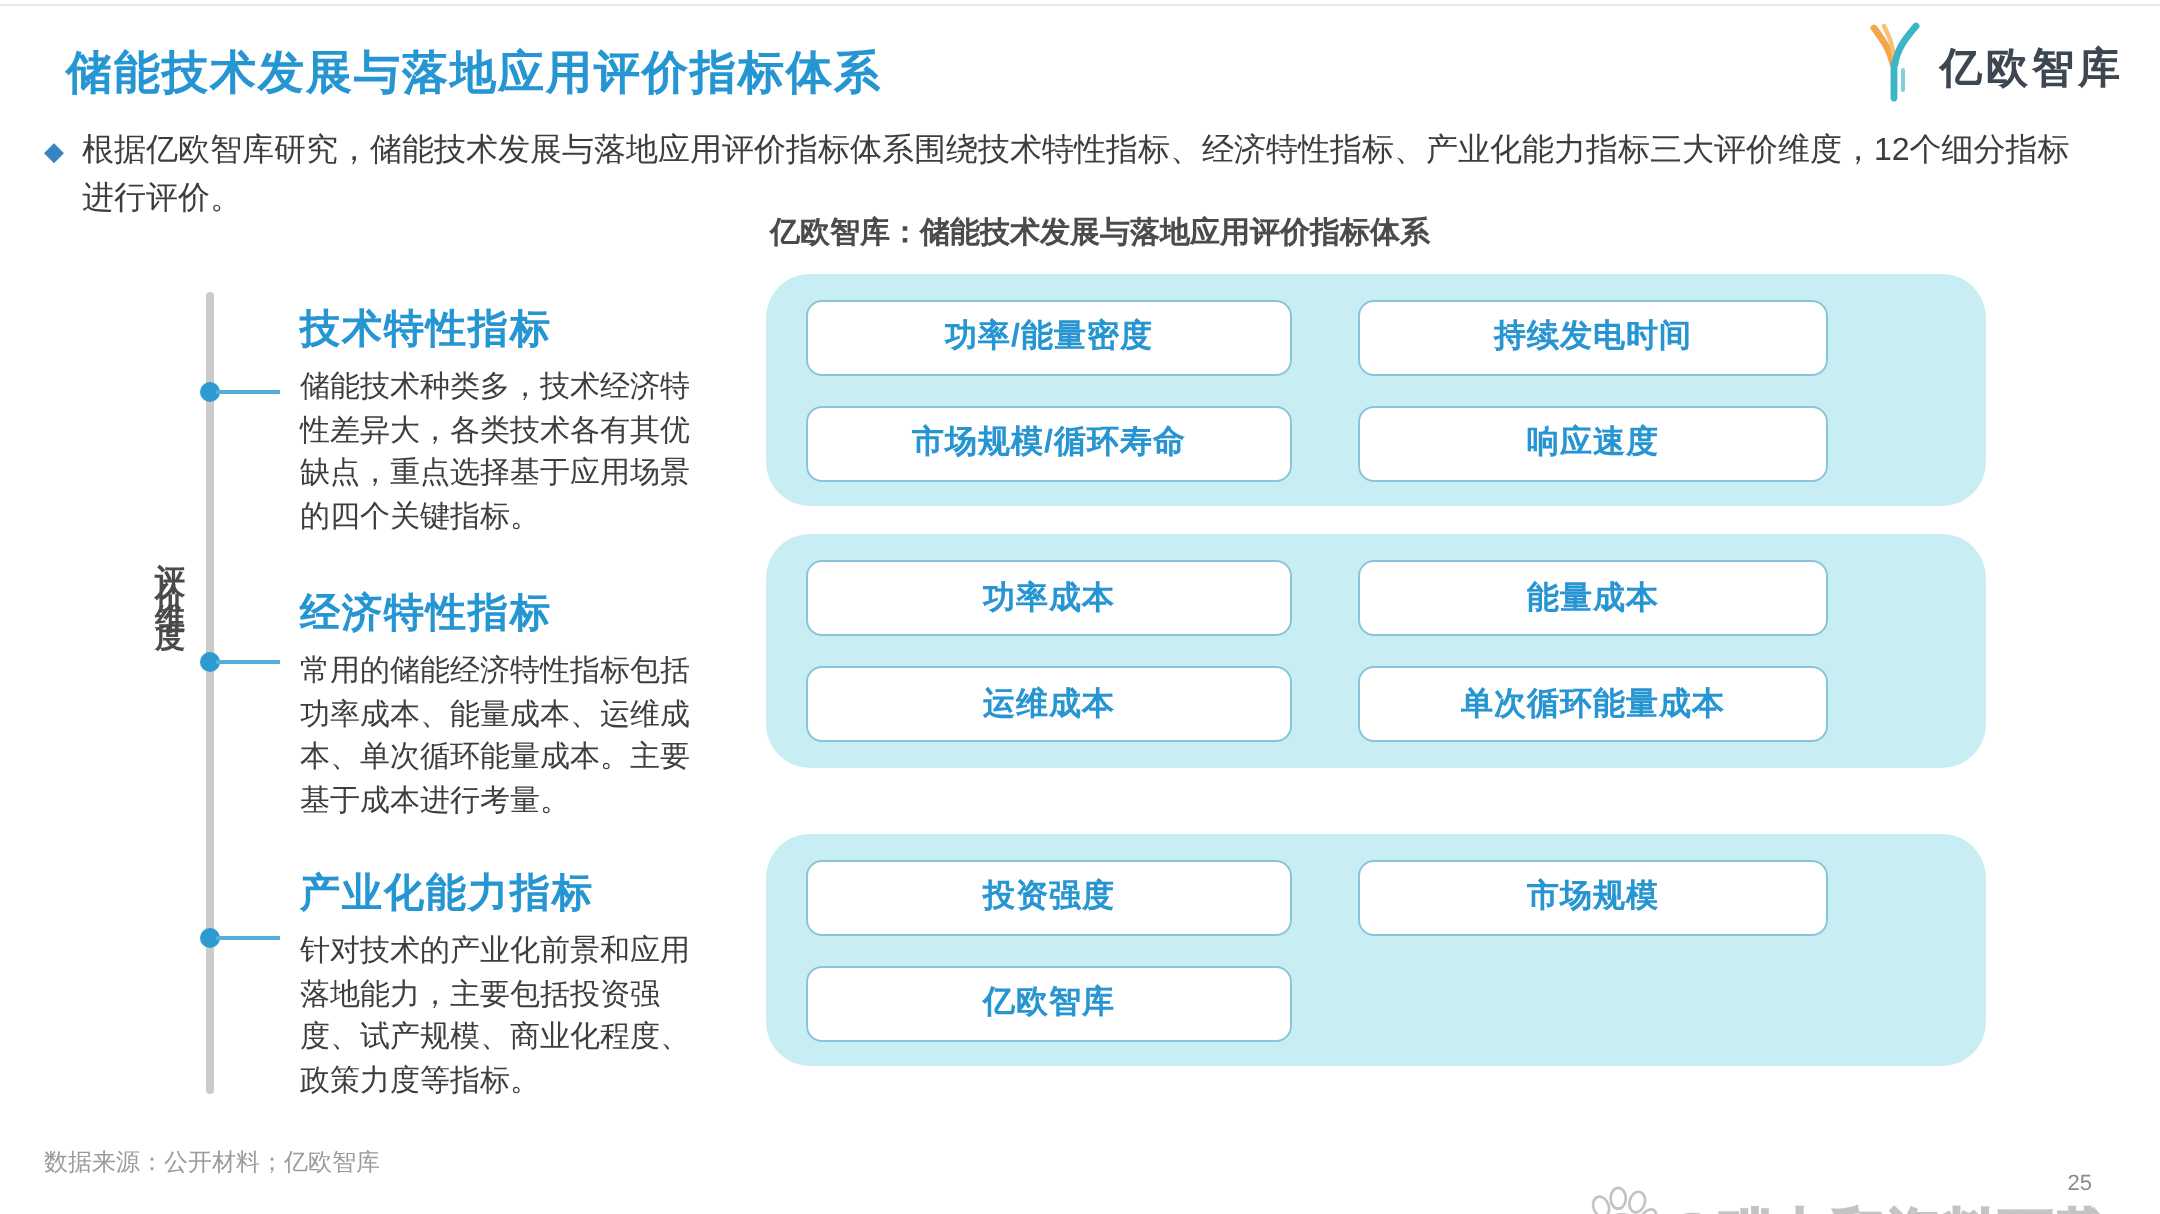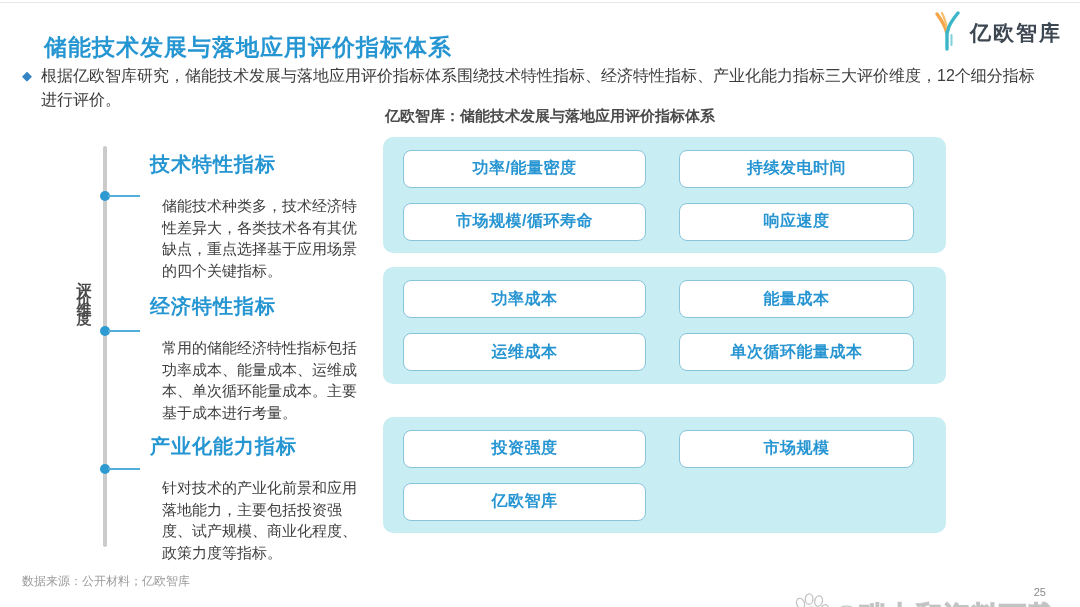--- a/index.html
+++ b/index.html
@@ -4,21 +4,21 @@
 <style>
   html,body{margin:0;padding:0;}
   body{
     width:1080px;height:607px;position:relative;background:#ffffff;
     font-family:"Liberation Sans","DejaVu Sans",sans-serif;
     overflow:hidden;
   }
   .topline{position:absolute;top:2px;left:0;width:1080px;height:1px;background:#e7e7e7;}
   
   .page-title{
-    position:absolute;left:28px;top:16px;margin:16px;
+    position:absolute;left:28px;top:16px;margin:5px;
     font-size:23px;font-weight:bold;color:#2696d3;letter-spacing:1px;
   }
   .logo{position:absolute;right:18px;top:11px;display:flex;align-items:center;gap:8px;}
   .logo-text{font-size:21px;color:#3d4752;font-weight:600;letter-spacing:2px;}
   
   .intro{position:absolute;left:22px;top:64px;width:1026px;display:flex;}
   .intro .diamond{color:#3584c4;font-size:13px;line-height:24px;margin-right:9px;flex:0 0 auto;}
   .intro p{margin:0;font-size:16px;line-height:24px;color:#3d3d3d;}
   
   .fig-caption{
@@ -32,28 +32,28 @@
     writing-mode:vertical-lr;text-orientation:upright;
     font-size:15px;font-weight:bold;color:#4a4a4a;letter-spacing:9px;
   }
   .dot{position:absolute;width:10px;height:10px;border-radius:50%;background:#2d9ad2;left:100px;}
   .connector{position:absolute;height:2px;width:32px;background:#54aeda;left:108px;}
   .dot1{top:191px}.conn1{top:195px}
   .dot2{top:326px}.conn2{top:330px}
   .dot3{top:464px}.conn3{top:468px}
   
   .sec-head{position:absolute;left:150px;margin:0;font-size:20px;font-weight:bold;color:#2696d3;letter-spacing:1px;}
-  .sec-desc{position:absolute;left:150px;width:203px;margin:12px;font-size:15px;line-height:21.5px;color:#3e3e3e;}
+  .sec-desc{position:absolute;left:150px;width:203px;margin:0;font-size:15px;line-height:21.5px;color:#3e3e3e;}
   .head1{top:151px}.desc1{top:183px}
   .head2{top:293px}.desc2{top:325px}
   .head3{top:433px}.desc3{top:465px}
   
   .panel{
-    position:absolute;left:383px;width:563px;height:116px;
-    background:#c8eef3;border-radius:10px;
+    position:absolute;left:383px;width:610px;height:116px;
+    background:#c8eef3;border-radius:22px;
     display:grid;grid-template-columns:243px 235px;grid-auto-rows:38px;
     column-gap:33px;row-gap:15px;align-content:center;
     padding-left:20px;box-sizing:border-box;
   }
   .panel1{top:137px}.panel2{top:267px;height:117px}.panel3{top:417px}
   .pill{
     background:#ffffff;border:1.5px solid #89c4db;border-radius:8px;
     display:flex;align-items:center;justify-content:center;
     font-size:16px;font-weight:bold;color:#2795d2;letter-spacing:0.5px;
   }

